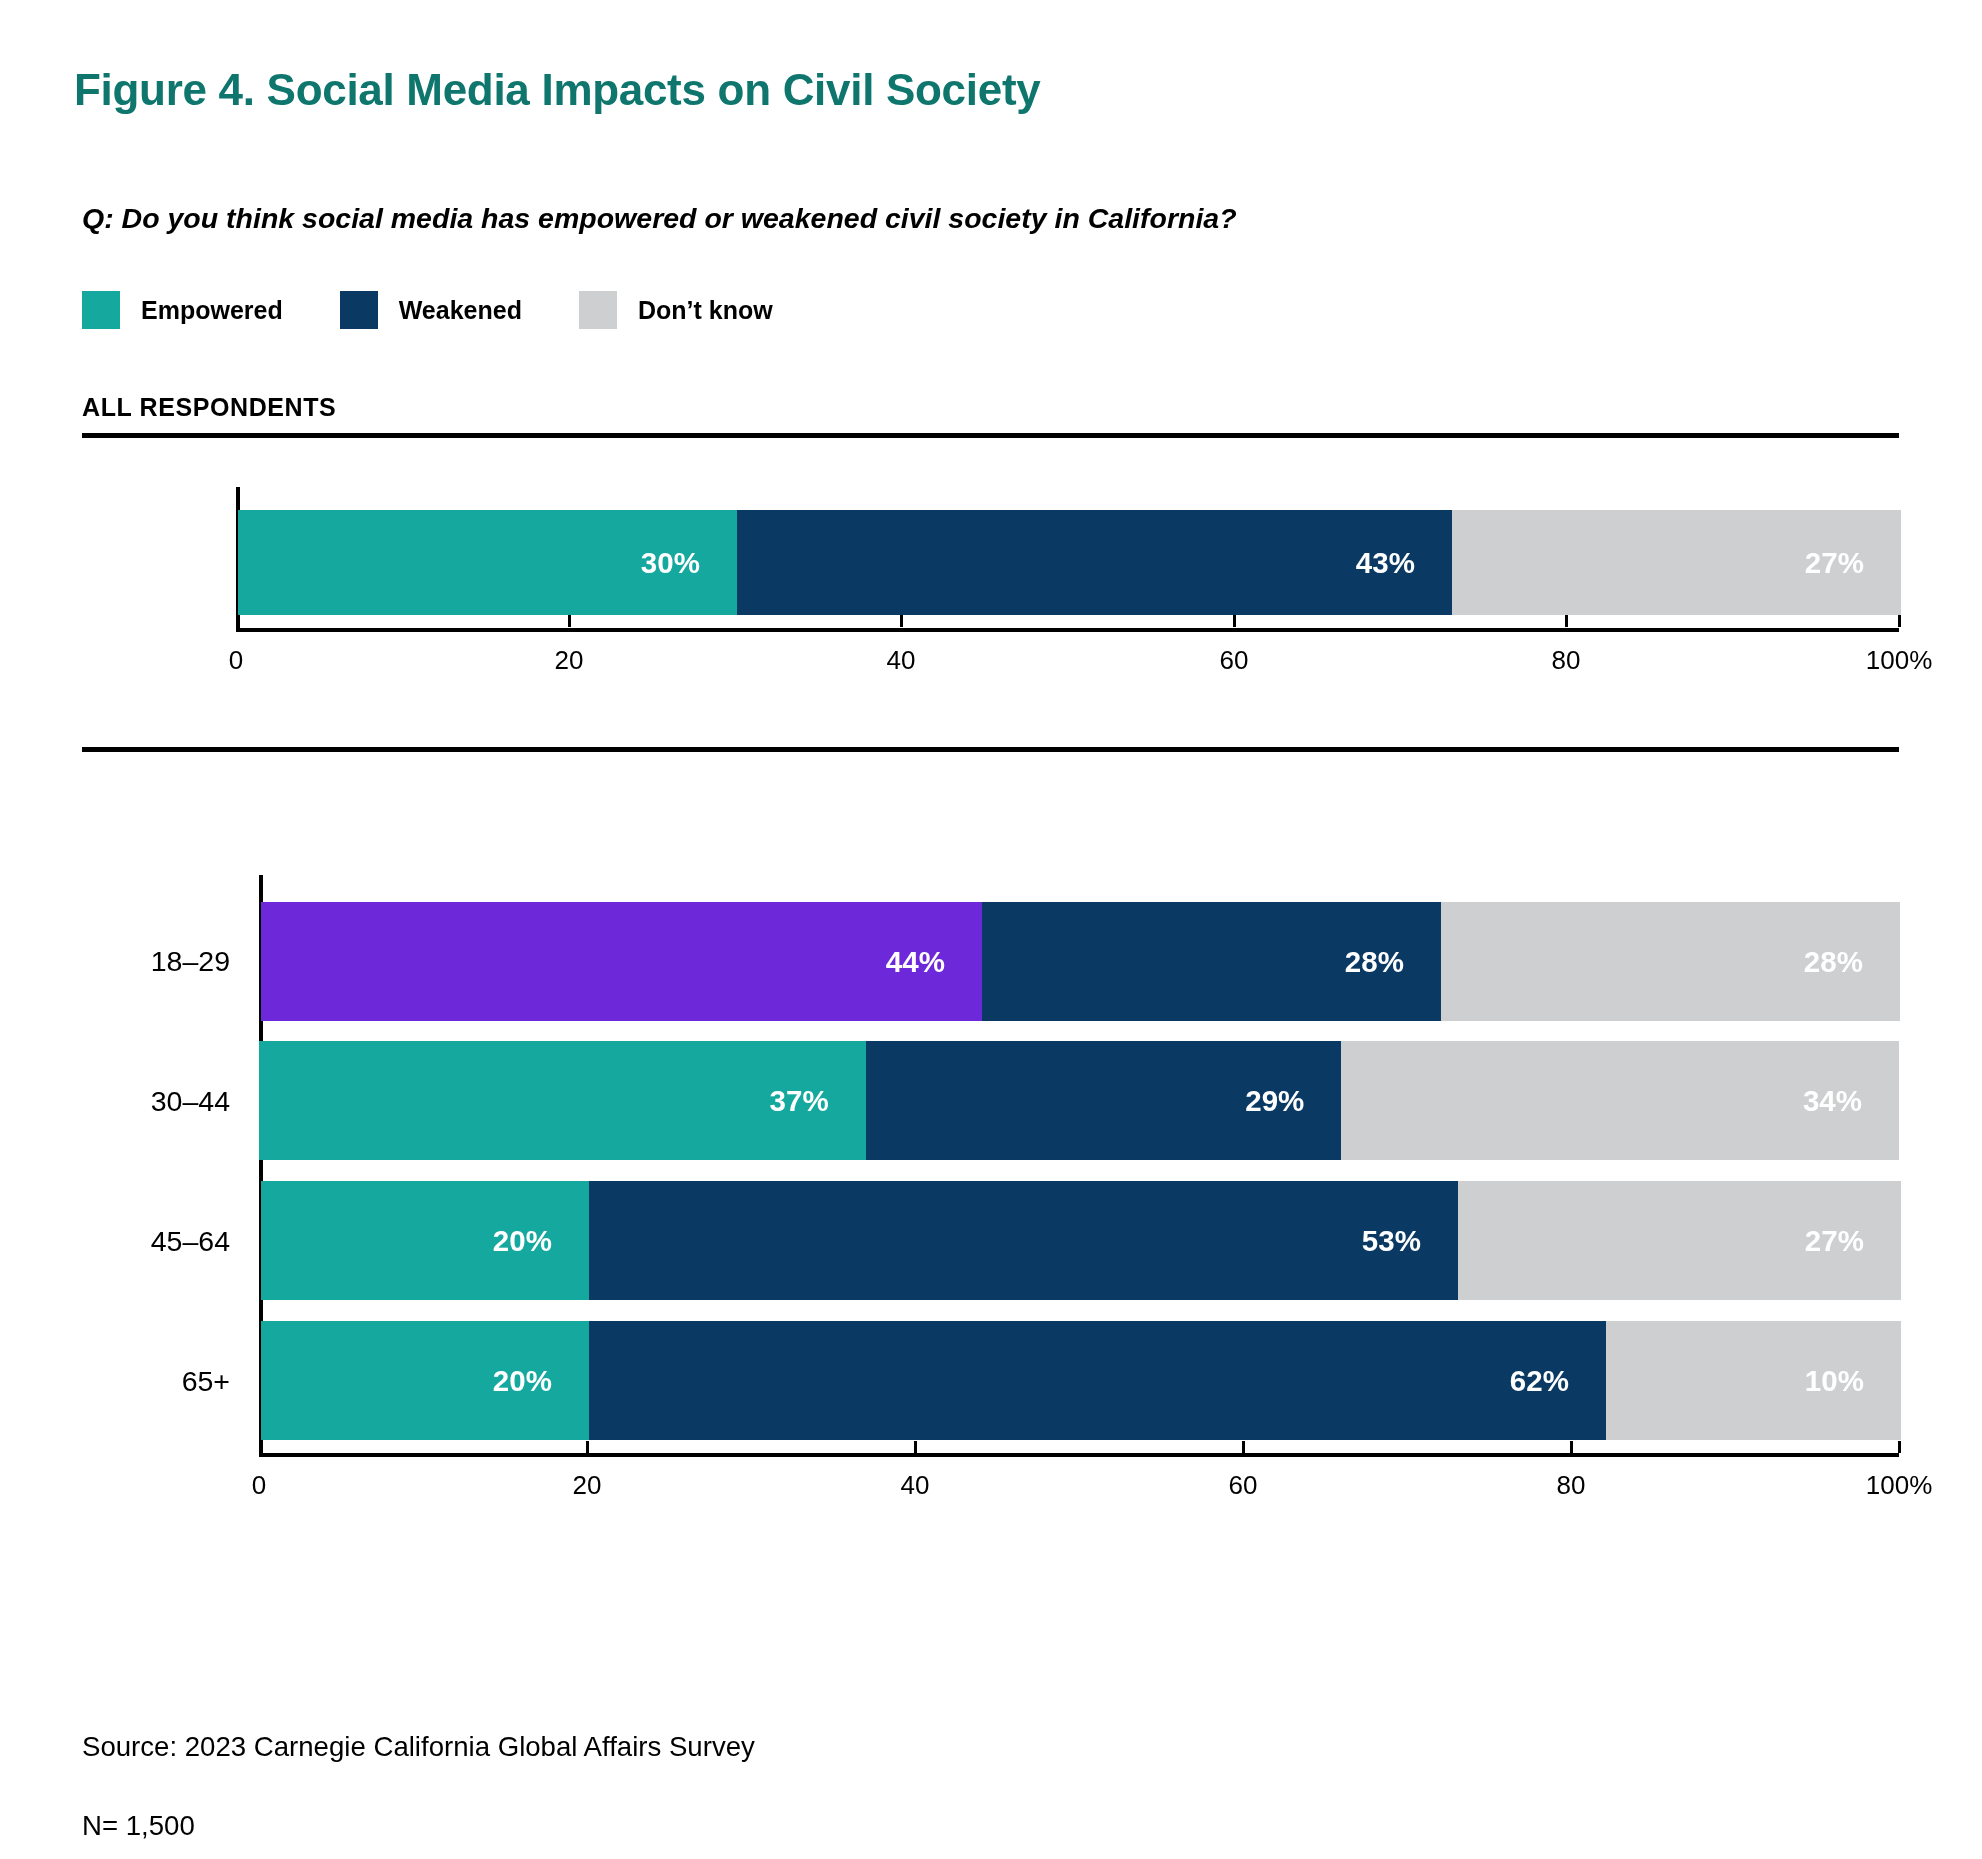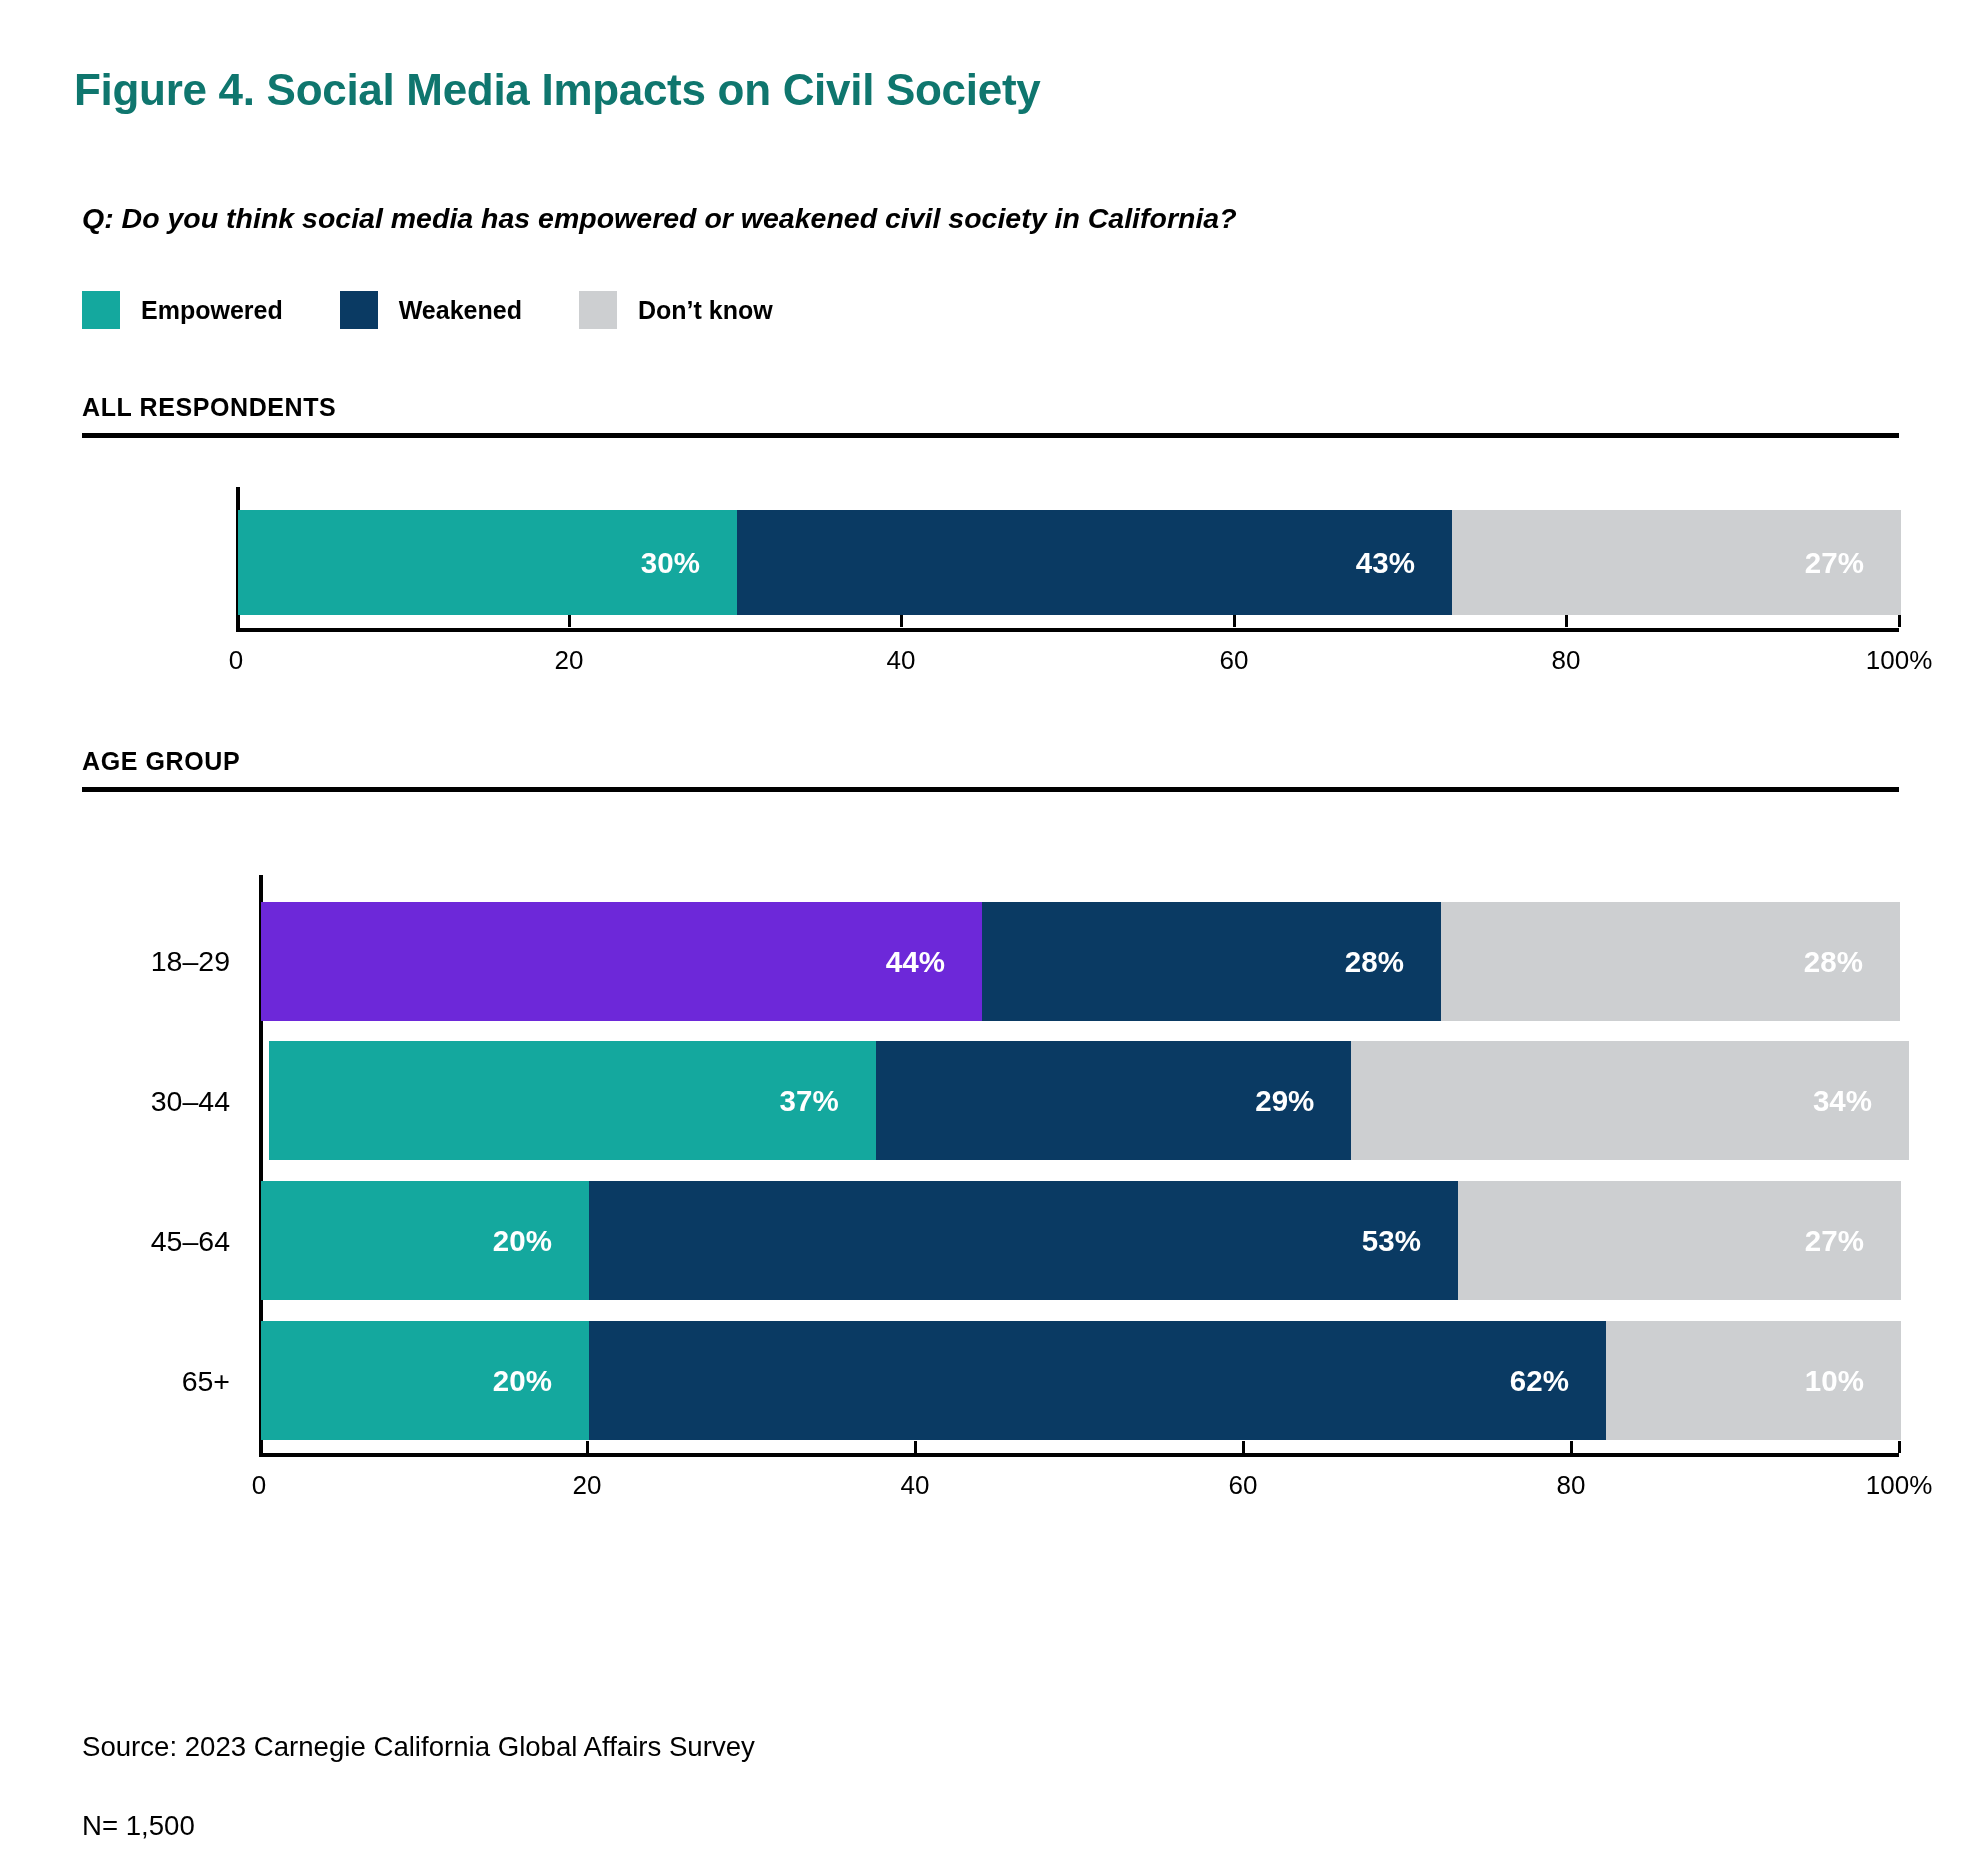--- a/index.html
+++ b/index.html
@@ -216,21 +216,20 @@
         <div class="seg" style="width: 715px; background: rgb(10, 58, 99);">
           <span class="seg-label">43%</span>
         </div>
         <div class="seg" style="width: 449px; background: rgb(205, 207, 209);">
           <span class="seg-label">27%</span>
         </div>
       </div>
     </div>
 
   <div class="section-head" id="sec-head-1" style="top:747px;">
-    <span class="sh-text">AGE GROUP</span>
     <span class="sh-rule"></span>
   </div>
 
   <div class="panel" id="panel-1" style="left: 259px; top: 875px; width: 1754px; height: 645px;">
       <div class="axis-line-y" style="left: 0px; top: 0px; height: 578px;"></div>
       <div class="axis-line-x" style="left: 0px; top: 578px; width: 1640px;"></div>
       <div class="tick-label" style="left: 0px; top: 595px;">0</div>
       <div class="tick" style="left: 327px; top: 566px;"></div>
       <div class="tick-label" style="left: 328px; top: 595px;">20</div>
       <div class="tick" style="left: 655px; top: 566px;"></div>
@@ -246,21 +245,21 @@
           <span class="seg-label">44%</span>
         </div>
         <div class="seg" style="width: 459px; background: rgb(10, 58, 99);">
           <span class="seg-label">28%</span>
         </div>
         <div class="seg" style="width: 459px; background: rgb(205, 207, 209);">
           <span class="seg-label">28%</span>
         </div>
       </div>
       <div class="cat-label" style="left: -200px; width: 171px; top: 86px;">18–29</div>
-      <div class="bar-row" style="left: 10px; top: 166px; height: 119px; width: 1640px;">
+      <div class="bar-row" style="left: 0; top: 166px; height: 119px; width: 1640px;">
         <div class="seg" style="width: 607px; background: rgb(20, 168, 158);">
           <span class="seg-label">37%</span>
         </div>
         <div class="seg" style="width: 476px; background: rgb(10, 58, 99);">
           <span class="seg-label">29%</span>
         </div>
         <div class="seg" style="width: 558px; background: rgb(205, 207, 209);">
           <span class="seg-label">34%</span>
         </div>
       </div>

